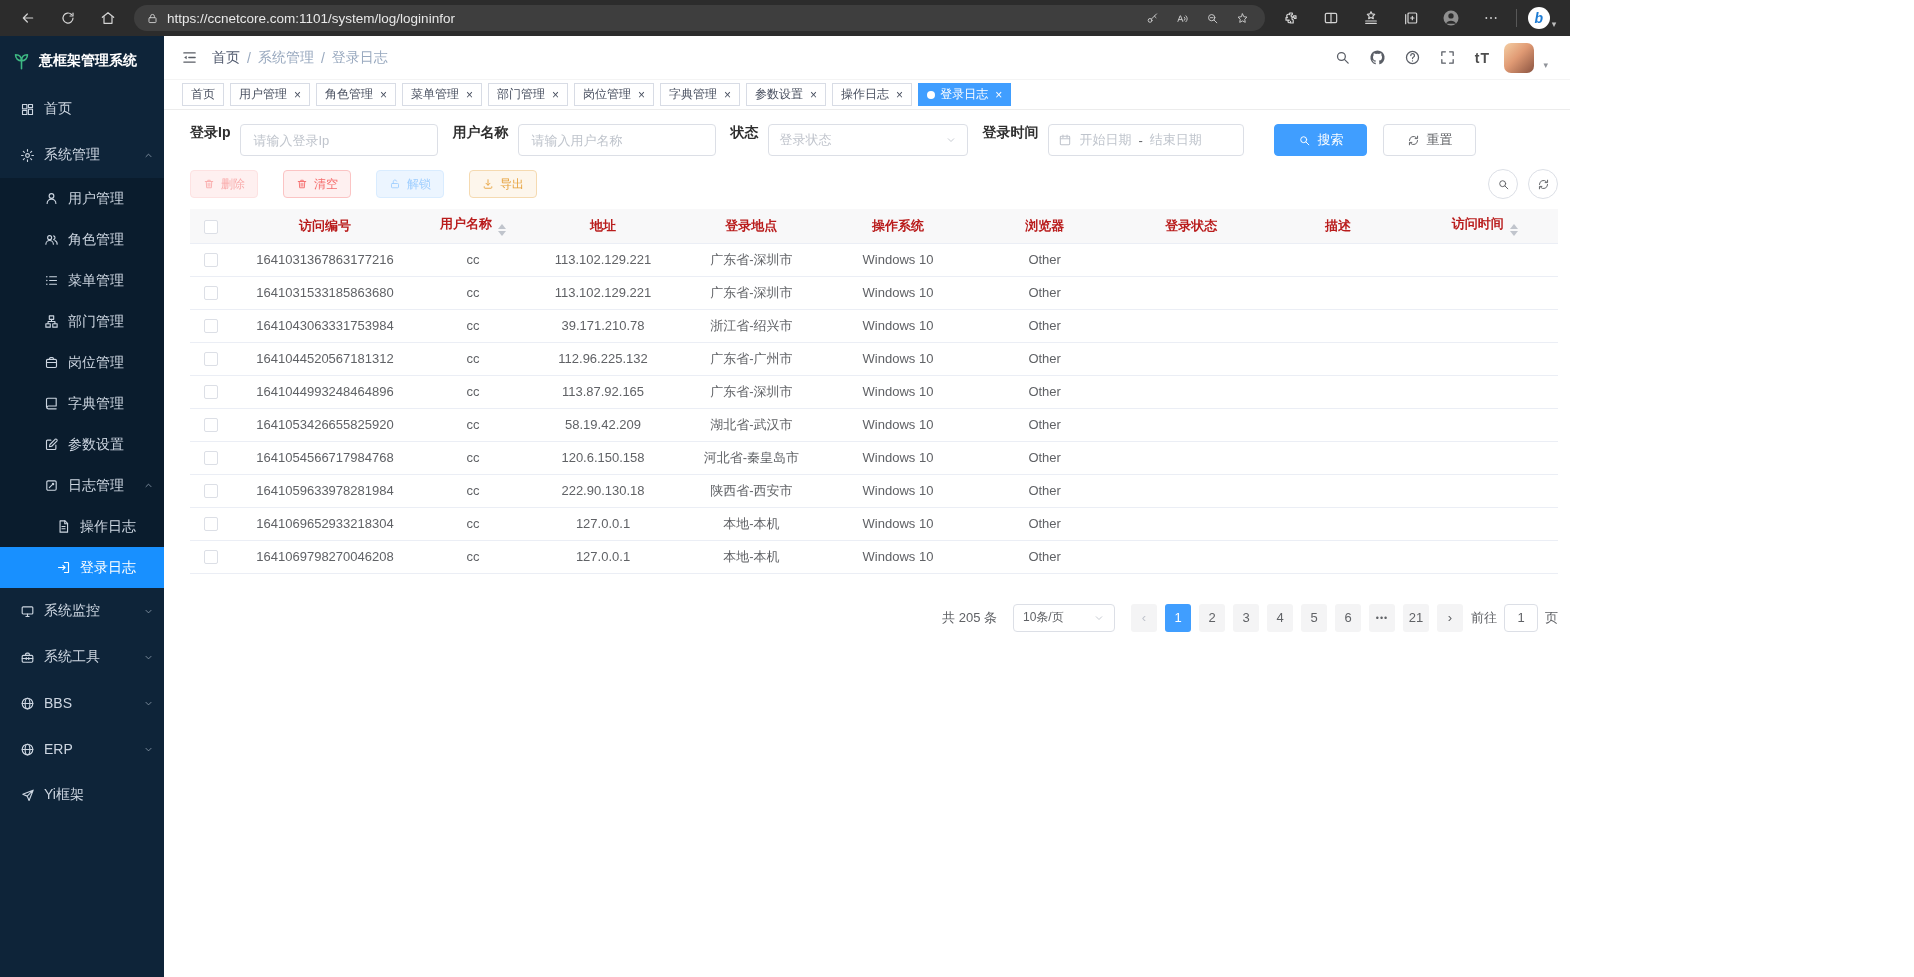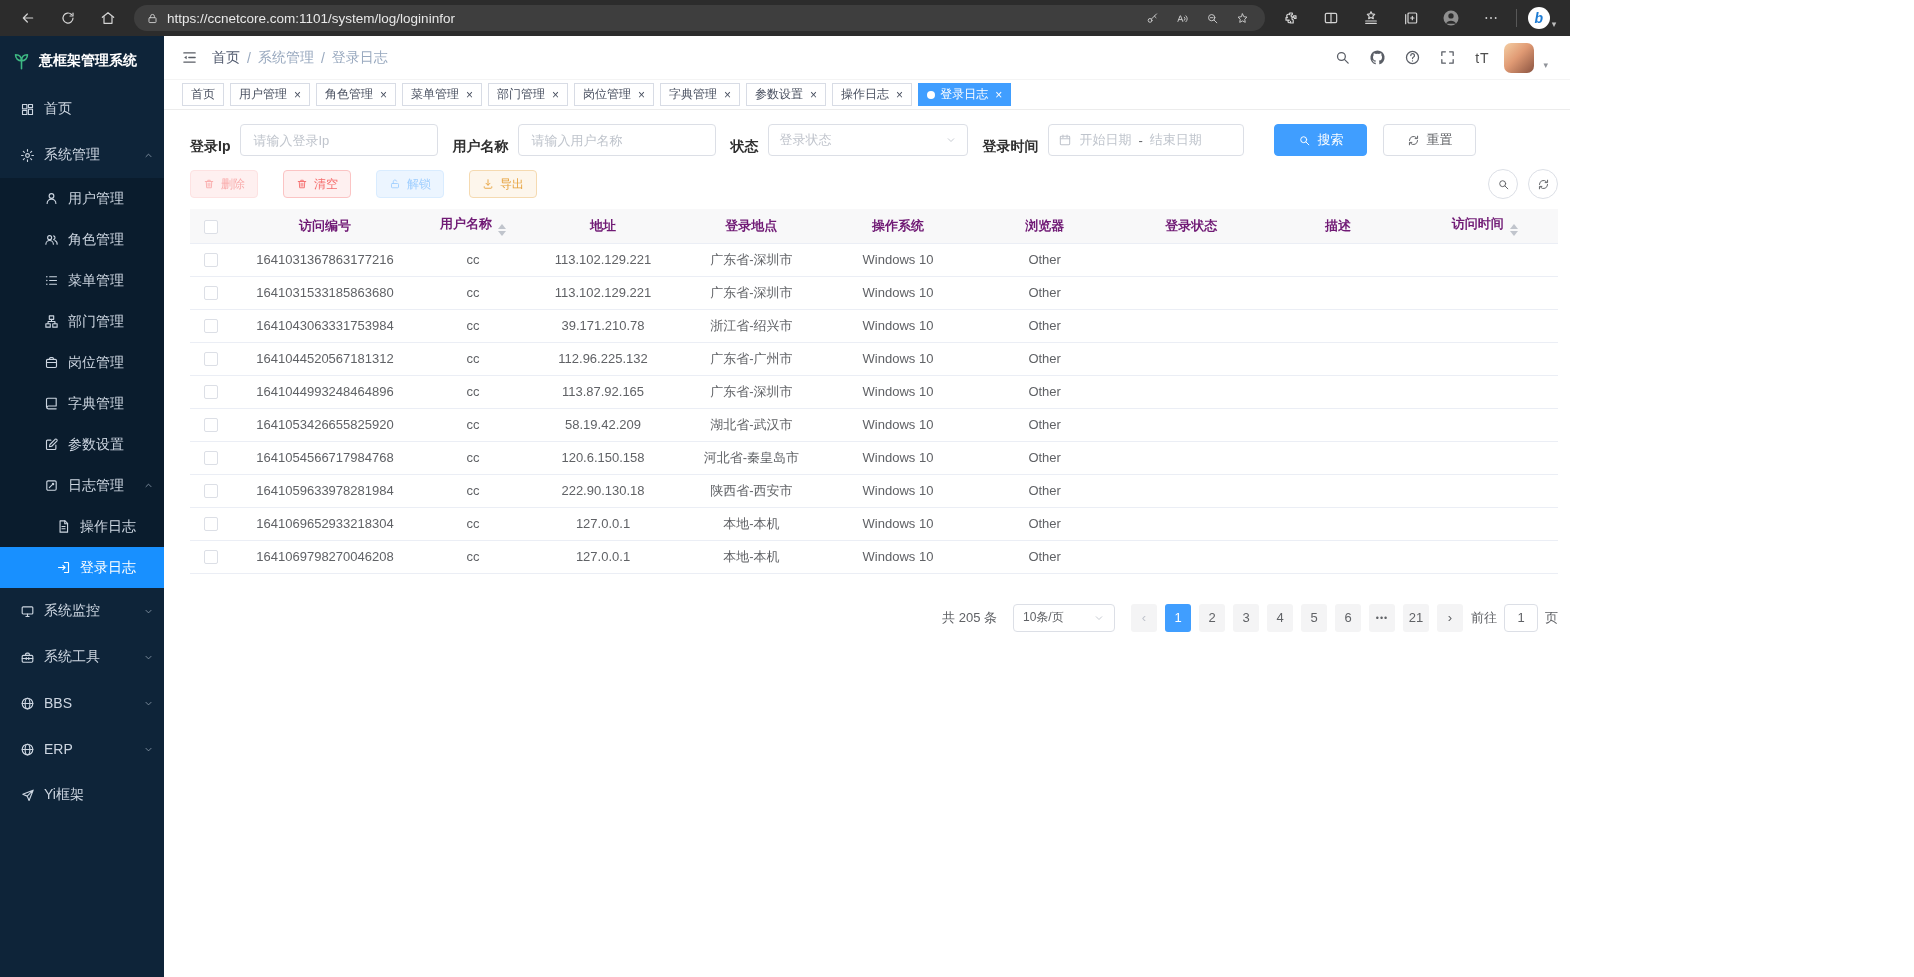--- a/index.html
+++ b/index.html
@@ -42,38 +42,38 @@
 
 
 .app-header { height:44px; display:flex; align-items:center; padding:0 22px 0 12px; border-bottom:1px solid #f4f4f4; }
 .hbox { width:26px; height:26px; display:flex; align-items:center; justify-content:center; color:#5a5e66; cursor:pointer; flex:0 0 auto; }
 .hbox .ic { width:17px; height:17px; }
 .breadcrumb { display:flex; align-items:center; font-size:14px; margin-left:10px; }
 .crumb-first { color:#515a6e; }
 .crumb { color:#99a9bf; }
 .crumb-sep { color:#99a9bf; margin:0 7px; }
 .header-right { margin-left:auto; display:flex; align-items:center; gap:9px; }
-.fonticon { font-size:14px; font-weight:400; color:#4d4d4d; letter-spacing:1px; }
+.fonticon { font-size:14px; font-weight:700; color:#4d4d4d; letter-spacing:1px; }
 .avatar { width:30px; height:30px; border-radius:7px; background:linear-gradient(135deg,#f5cfa4 0%,#e09a74 45%,#8a5340 100%); flex:0 0 auto; cursor:pointer; }
 .avatar-caret { font-size:9px; color:#909399; align-self:flex-end; padding-bottom:3px; }
 
 
 .tabs-bar { height:30px; display:flex; align-items:center; gap:6px; padding:0 18px; border-bottom:1px solid #ececec; }
 .tab { height:23px; display:inline-flex; align-items:center; gap:5px; padding:0 8px; border:1px solid #d8dce5; background:#fff; color:#495060; font-size:12px; cursor:pointer; white-space:nowrap; }
 .tab-dot { width:8px; height:8px; border-radius:50%; background:#fff; display:inline-block; }
 .tab.active { background:#409eff; border-color:#409eff; color:#fff; }
 .tab-x { font-size:12px; line-height:1; margin-left:2px; cursor:pointer; }
 
 
 .content { padding:14px 12px 0 26px; flex:1 1 auto; }
 
 
 .filter-row { display:flex; align-items:center; }
 .f-label { font-weight:700; font-size:14px; color:#2f2f2f; margin-right:10px; white-space:nowrap; }
-.f-item { display:flex; align-items:flex-end; margin-right:14px; }
+.f-item { display:flex; align-items:flex-start; margin-right:14px; }
 .inp { width:198px; height:32px; border:1px solid #dcdfe6; border-radius:4px; padding:0 12px; font-size:13px; color:#606266; outline:none; background:#fff; font-family:inherit; }
 .inp::placeholder { color:#bfc4cc; }
 .sel { width:200px; height:32px; border:1px solid #dcdfe6; border-radius:4px; display:flex; align-items:center; justify-content:space-between; padding:0 10px; font-size:13px; color:#c0c4cc; background:#fff; cursor:pointer; }
 .sel .ic { color:#c0c4cc; }
 .daterange { width:196px; height:32px; border:1px solid #dcdfe6; border-radius:4px; display:flex; align-items:center; gap:7px; padding:0 9px; font-size:13px; background:#fff; cursor:pointer; }
 .daterange .ic { color:#c0c4cc; width:14px; height:14px; }
 .dr-ph { color:#bfc4cc; }
 .dr-sep { color:#606266; }
 .filter-btns { display:flex; align-items:center; gap:16px; margin-left:18px; }
 
@@ -87,21 +87,21 @@
 .btn-primary-dis { background:#ecf5ff; color:#a0cfff; border-color:#d9ecff; cursor:not-allowed; }
 .btn-warning { background:#fdf6ec; color:#e6a23c; border-color:#f5dab1; }
 
 
 .toolbar-row { margin-top:13px; display:flex; align-items:center; gap:25px; }
 .toolbar-right { margin-left:auto; display:flex; align-items:center; gap:10px; }
 .circle-btn { width:30px; height:30px; border-radius:50%; border:1px solid #dcdfe6; background:#fff; display:flex; align-items:center; justify-content:center; color:#606266; cursor:pointer; }
 
 
 .log-table { width:100%; border-collapse:collapse; margin-top:10px; font-size:13px; color:#606266; table-layout:fixed; }
-.log-table th { height:34px; background:#f8f8f9; font-weight:700; color:#701a75; border-bottom:1px solid #ebeef5; text-align:center; white-space:nowrap; overflow:hidden; }
+.log-table th { height:34px; background:#f8f8f9; font-weight:700; color:#b91c1c; border-bottom:1px solid #ebeef5; text-align:center; white-space:nowrap; overflow:hidden; }
 .log-table td { height:33px; border-bottom:1px solid #ebeef5; text-align:center; white-space:nowrap; overflow:hidden; text-overflow:ellipsis; }
 .log-table th:nth-child(1), .log-table td:nth-child(1) { width:42px; }
 .log-table th:nth-child(2), .log-table td:nth-child(2) { width:186px; }
 .log-table th:nth-child(3), .log-table td:nth-child(3) { width:110px; }
 .log-table th:nth-child(4), .log-table td:nth-child(4) { width:150px; }
 .cb { width:14px; height:14px; border:1px solid #dcdfe6; border-radius:2px; background:#fff; display:inline-block; vertical-align:middle; cursor:pointer; }
 .sorter { display:inline-flex; flex-direction:column; gap:2px; margin-left:6px; vertical-align:-1px; }
 .sorter .up { width:0; height:0; border-left:4px solid transparent; border-right:4px solid transparent; border-bottom:5px solid #c0c4cc; }
 .sorter .down { width:0; height:0; border-left:4px solid transparent; border-right:4px solid transparent; border-top:5px solid #c0c4cc; }
 

